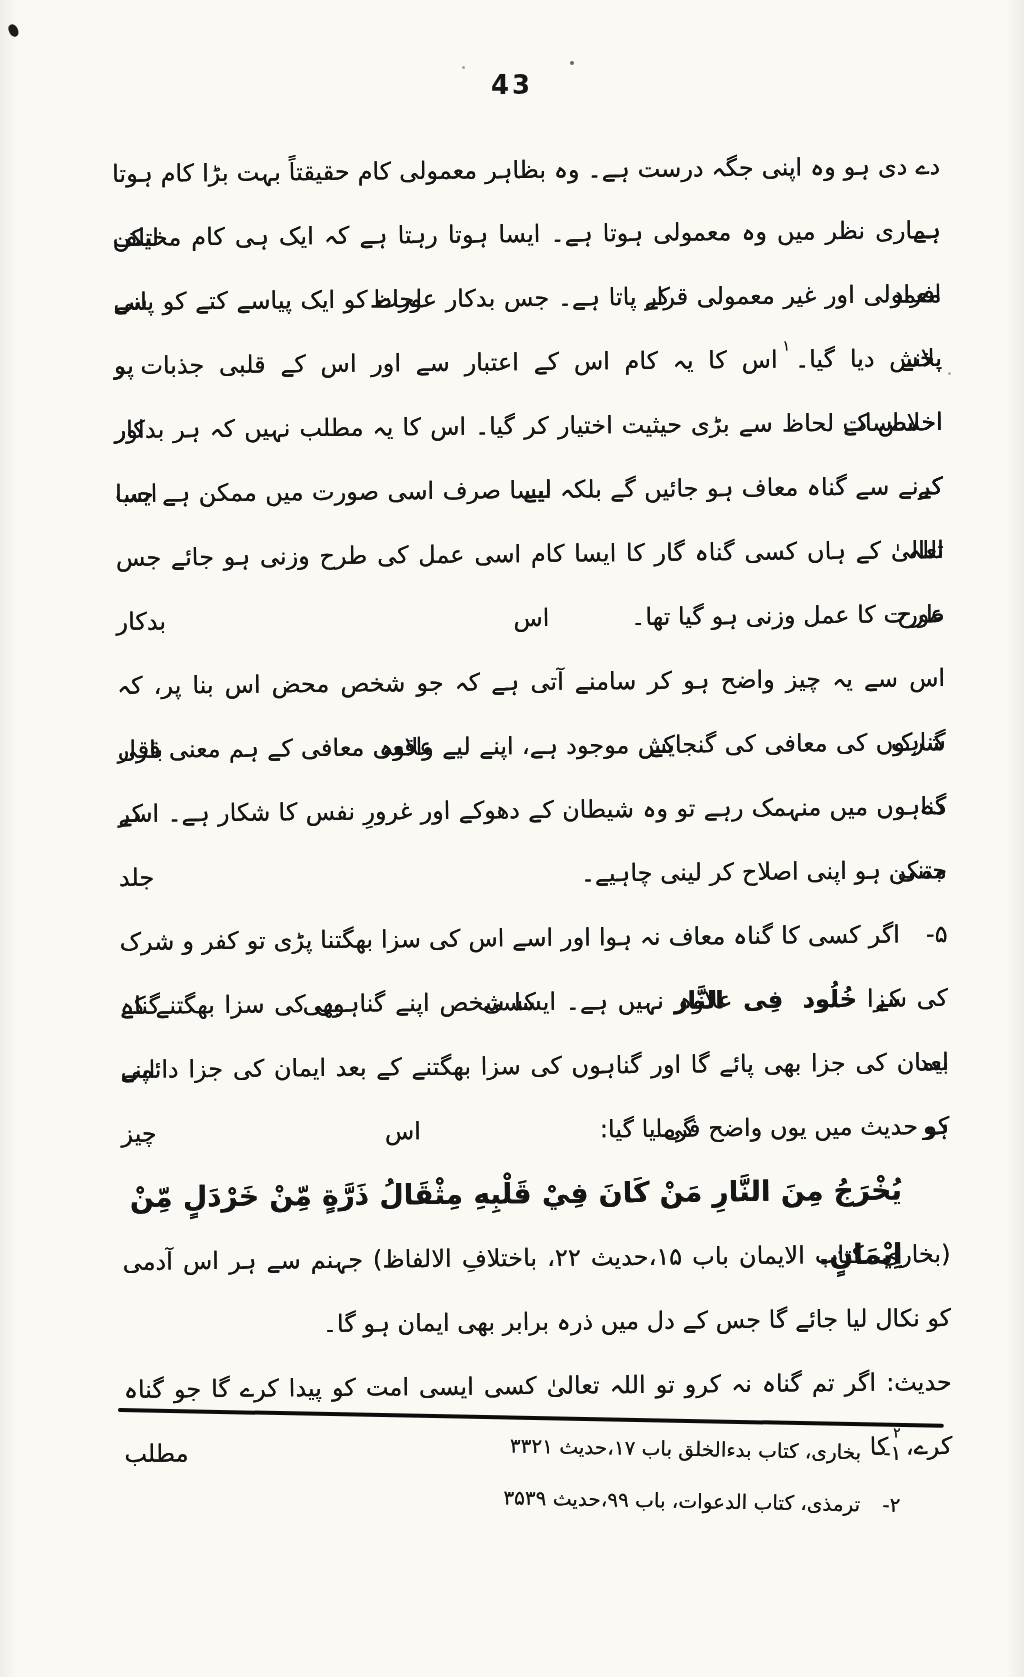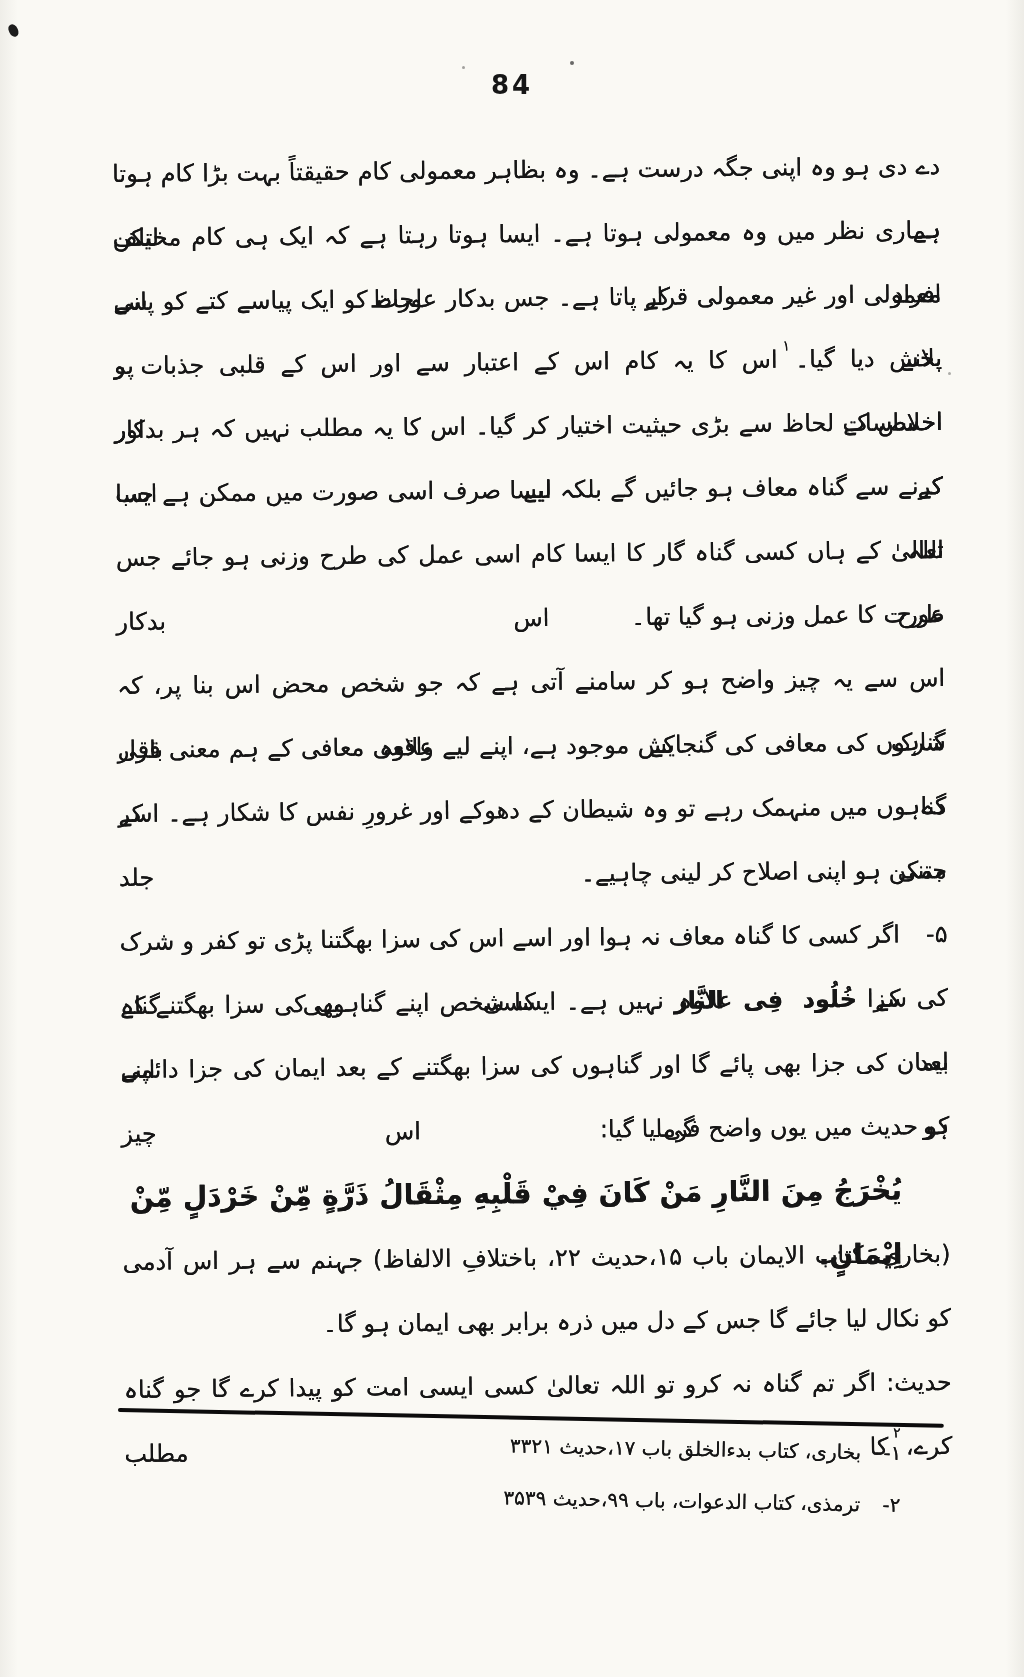--- a/index.html
+++ b/index.html
@@ -73,21 +73,21 @@
 
 <div class="page">
 
   <div class="speck s1"></div>
   <div class="speck s2"></div>
   <div class="speck s3"></div>
   <div class="speck s4"></div>
   <div class="edge right"></div>
   <div class="edge left"></div>
 
-  <div class="pageno">84</div>
+  <div class="pageno">43</div>
 
   <div class="text-block">
     <div class="ln j">دے دی ہو وہ اپنی جگہ درست ہے۔ وہ بظاہر معمولی کام حقیقتاً بہت بڑا کام ہوتا ہے لیکن</div>
     <div class="ln j">ہماری نظر میں وہ معمولی ہوتا ہے۔ ایسا ہوتا رہتا ہے کہ ایک ہی کام مختلف افراد کے لحاظ سے</div>
     <div class="ln j">معمولی اور غیر معمولی قرار پاتا ہے۔ جس بدکار عورت کو ایک پیاسے کتے کو پانی پلانے پر</div>
     <div class="ln j"><span>بخش دیا گیا۔</span><sup class="fmark">۱</sup><span>اس کا یہ کام اس کے اعتبار سے اور اس کے قلبی جذبات و احساسات اور</span></div>
     <div class="ln j">اخلاص کے لحاظ سے بڑی حیثیت اختیار کر گیا۔ اس کا یہ مطلب نہیں کہ ہر بدکار کے لیے ایسا</div>
     <div class="ln j">کرنے سے گناہ معاف ہو جائیں گے بلکہ ایسا صرف اسی صورت میں ممکن ہے جب اللہ</div>
     <div class="ln j">تعالیٰ کے ہاں کسی گناہ گار کا ایسا کام اسی عمل کی طرح وزنی ہو جائے جس طرح اس بدکار</div>
     <div class="ln r">عورت کا عمل وزنی ہو گیا تھا۔</div>

